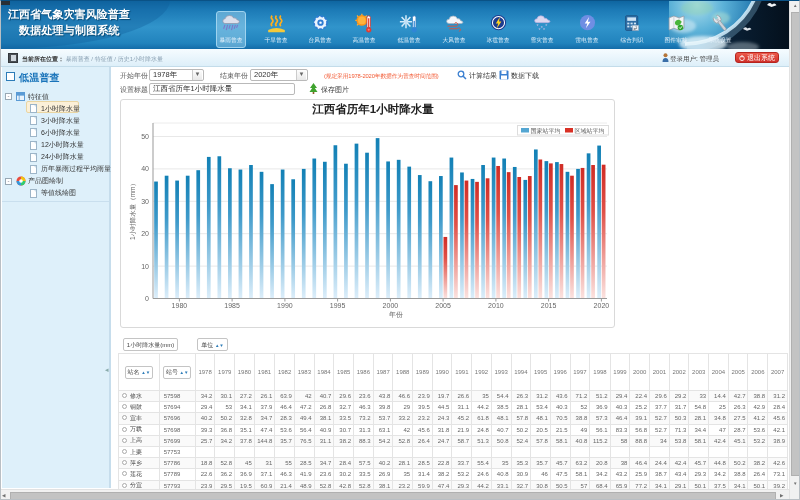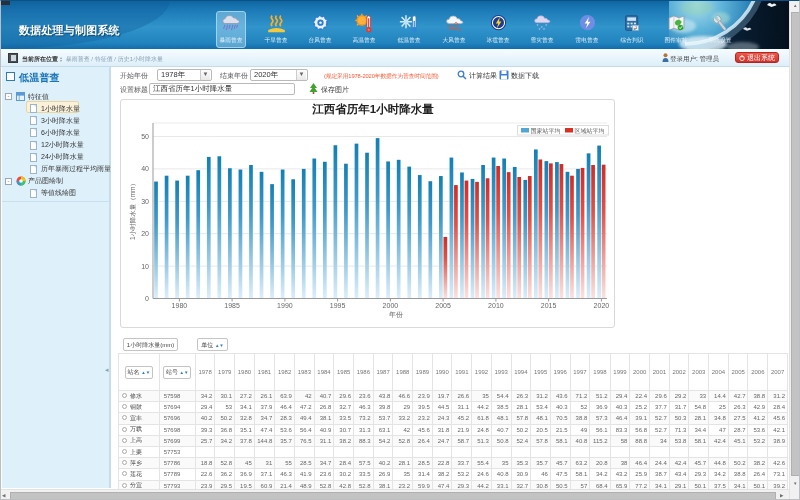--- a/index.html
+++ b/index.html
@@ -105,20 +105,21 @@
 <g filter="url(#bl)">
             <ellipse cx="28" cy="8" rx="16" ry="7" fill="#8fd3a8" opacity="0.4"></ellipse>
 <ellipse cx="52" cy="18" rx="9" ry="6" fill="#bfe9d2" opacity="0.45"></ellipse>
 <ellipse cx="14" cy="26" rx="13" ry="7" fill="#e8f6fb" opacity="0.5"></ellipse>
 <ellipse cx="34" cy="44" rx="24" ry="8" fill="#eef8fc" opacity="0.75"></ellipse>
 <ellipse cx="74" cy="47" rx="16" ry="5" fill="#e4f3fa" opacity="0.35"></ellipse>
           </g>
 <path d="M98 5 q2.5 -3.5 5 -0.5 q3 -2.5 4.5 0.8 l-5 1.8 Z" fill="#f2f5f8"></path>
 <path d="M74 29 q2 -3 4.5 -0.5 q2.5 -2 4 0.7 l-4.5 1.6 Z" fill="#e9eef3" opacity="0.95"></path>
 </svg></div>
+<div id="title1">江西省气象灾害风险普查</div>
 <div id="title2">数据处理与制图系统</div>
 <div class="icoitem" style="left:209px;">
         <div class="selbox"></div>
         <div class="icoimg"><svg width="24" height="24" viewBox="0 0 24 24">
             <path d="M4.5 12 Q2 12 2 9.2 Q2 6.6 4.8 6.4 Q5.4 2.8 9.6 2.8 Q13.6 2.8 14.2 5.6 Q17.6 5 18.2 7.6 Q21 7.8 21 10 Q21 12 18.2 12 Z" fill="#dce0ec" stroke="#8e96ad" stroke-width="0.9"></path>
  <g stroke="#7d74c9" stroke-width="1.2">
               <line x1="4.5" y1="13.5" x2="3" y2="18"></line>
               <line x1="7.5" y1="13.5" x2="6" y2="19.5"></line>
               <line x1="10.5" y1="13.5" x2="9" y2="18"></line>
               <line x1="13.5" y1="13.5" x2="12" y2="19.5"></line>
@@ -333,21 +334,21 @@
     </div>
 <div class="trow" style="top:187.4px;left:0;width:110px;">
       <div class="pageic" style="left:30px;"></div>
       <span style="position:absolute;left:41px;">等值线绘图</span>
     </div>
 <div id="sb-div"></div>
 <div id="sb-handle">◂</div>
 
 <div id="main">
   <div class="lbl" style="left:7px;top:3.5px;">开始年份</div>
-  <div class="selbox2" style="left:44px;top:2px;width:55px;">1978年<div class="dar">▼</div></div>
+  <div class="selbox2" style="left:36px;top:2px;width:55px;">1978年<div class="dar">▼</div></div>
   <div class="lbl" style="left:107px;top:3.5px;">结束年份</div>
   <div class="selbox2" style="left:137px;top:2px;width:58px;">2020年<div class="dar">▼</div></div>
   <div id="rednote">(规定采用1978-2020年数据作为普查时间范围)</div>
   <svg style="position:absolute;left:344px;top:3px;" width="10" height="10" viewBox="0 0 10 10">
         <circle cx="4" cy="4" r="2.8" fill="none" stroke="#3a7fd0" stroke-width="1.3"></circle>
         <line x1="6.2" y1="6.2" x2="9" y2="9" stroke="#3a7fd0" stroke-width="1.5"></line>
       </svg>
   <div class="tbtn" style="left:356px;">计算结果</div>
   <svg style="position:absolute;left:386px;top:3px;" width="10" height="10" viewBox="0 0 10 10">
         <rect x="0.5" y="0.5" width="9" height="9" rx="1" fill="#3a7fd0"></rect>

